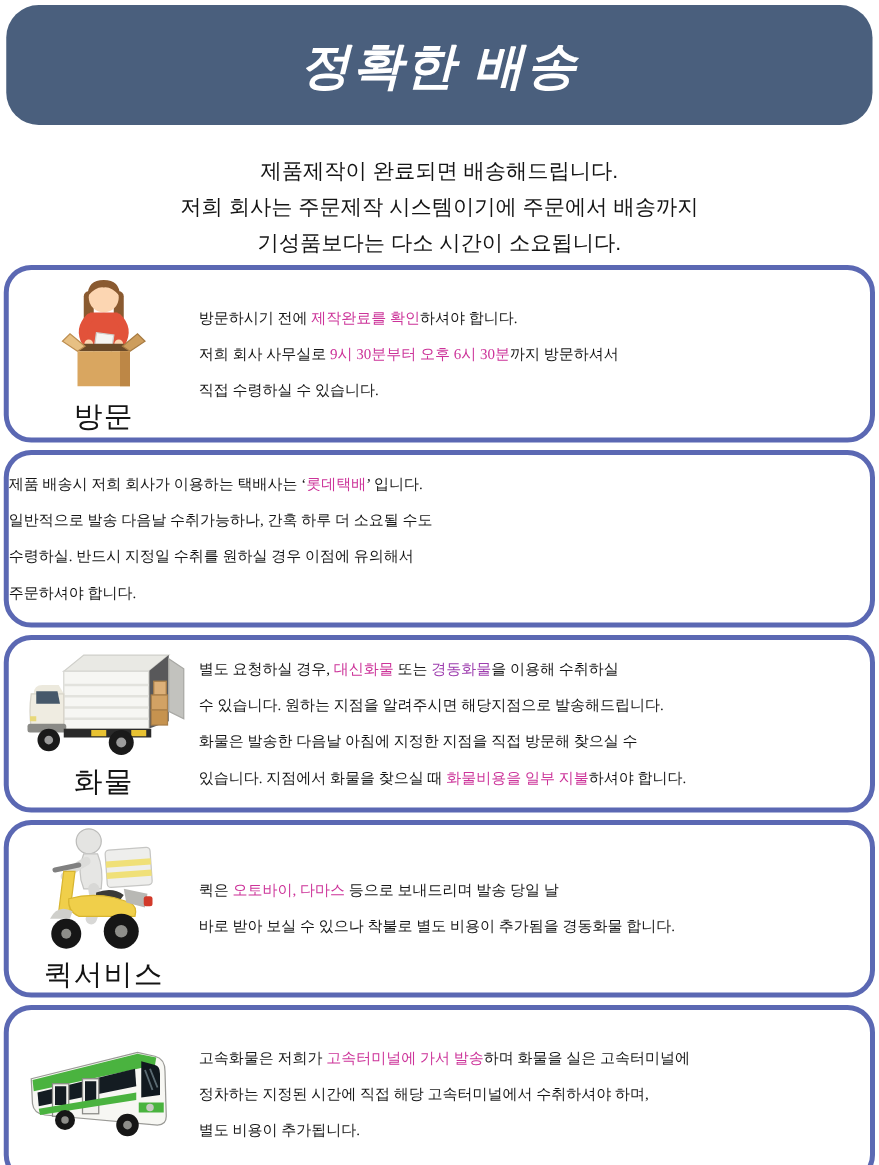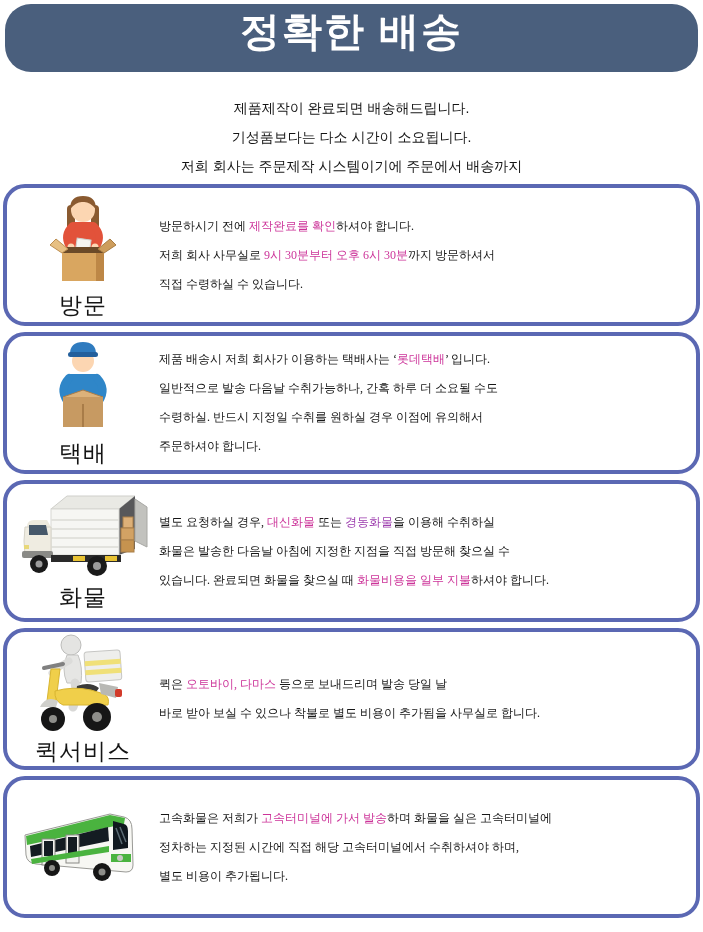--- a/index.html
+++ b/index.html
@@ -4,26 +4,26 @@
 <style>
   html,body{margin:0;padding:0;background:#fff;}
   body{
     width:703px;height:932px;
     font-family:"Liberation Sans","DejaVu Sans",sans-serif;
     color:#111;overflow:hidden;position:relative;
   }
   .canvas{width:703px;height:932px;position:relative;}
   
   .banner{
-    margin:4px 5px 0 5px;height:68px;border-radius:26px;
-    display:flex;justify-content:center;
+    margin:4px 5px 0 5px;height:96px;border-radius:26px;
+    display:flex;align-items:center;justify-content:center;font-style:italic;
   }
   .banner h1{margin:0;font-size:40px;font-weight:bold;letter-spacing:2px;}
   
-  .intro{margin-top:22px;text-align:center;font-size:14px;line-height:29px;color:#141414;}
+  .intro{margin-top:22px;text-align:center;font-size:17px;line-height:29px;color:#141414;}
   .intro p{margin:0;}
   
   #sections{margin:3px 3px 0 3px;display:flex;flex-direction:column;gap:6px;}
   .box{
     box-sizing:border-box;height:142px;background:#fff;
     border:4px solid var(--accent-border,#5b68b3);border-radius:22px;
     display:flex;align-items:center;
   }
   .icon-col{
     width:152px;flex:0 0 152px;display:flex;flex-direction:column;
@@ -41,22 +41,22 @@
 <body>
 
 <div class="canvas">
 
   <header class="banner" style="background: rgb(74, 95, 125);">
     <h1 style="color: rgb(255, 255, 255);">정확한 배송</h1>
   </header>
 
   <div class="intro">
     <p>제품제작이 완료되면 배송해드립니다.</p>
+    <p>저희 회사는 주문제작 시스템이기에 주문에서 배송까지</p>
     <p>기성품보다는 다소 시간이 소요됩니다.</p>
-    <p>저희 회사는 주문제작 시스템이기에 주문에서 배송까지</p>
   </div>
 
   <main id="sections">
   <section class="box">
     <div class="icon-col">
       <div class="icon">
   <svg width="84" height="100" viewBox="0 0 84 100">
     <rect x="26" y="16" width="8" height="28" rx="4" fill="#8a5a30"></rect>
     <rect x="50" y="16" width="8" height="28" rx="4" fill="#8a5a30"></rect>
     <circle cx="42" cy="21" r="12" fill="#fcd6b2"></circle>
@@ -77,38 +77,20 @@
       <div class="label">방문</div>
     </div>
     <div class="text-col">
           <p class="line"><span>방문하시기 전에 </span><span style="color: rgb(204, 51, 153);">제작완료를 확인</span><span>하셔야 합니다.</span></p>
           <p class="line"><span>저희 회사 사무실로 </span><span style="color: rgb(204, 51, 153);">9시 30분부터 오후 6시 30분</span><span>까지 방문하셔서</span></p>
           <p class="line"><span>직접 수령하실 수 있습니다.</span></p>
         </div>
   </section>
 
   <section class="box">
-    <div class="icon-col">
-      <div class="icon">
-  <svg width="78" height="100" viewBox="0 0 78 100">
-    <circle cx="39" cy="24" r="11" fill="#fcd6b2"></circle>
-    <path d="M26 17 Q26 5 39 5 Q52 5 52 17 Z" fill="#2f7bbf"></path>
-    <rect x="24" y="15" width="30" height="5" rx="2.5" fill="#235f9c"></rect>
-    <path d="M25 37 L53 37 L59 80 L19 80 Z" fill="#2f86c8"></path>
-    <path d="M25 41 Q15 52 23 64" stroke="#2f86c8" stroke-width="8" fill="none" stroke-linecap="round"></path>
-    <path d="M53 41 Q63 52 55 64" stroke="#2f86c8" stroke-width="8" fill="none" stroke-linecap="round"></path>
-    <circle cx="25" cy="66" r="4" fill="#fcd6b2"></circle>
-    <circle cx="53" cy="66" r="4" fill="#fcd6b2"></circle>
-    <path d="M19 60 L39 53 L59 60 L39 67 Z" fill="#dcb27a" stroke="#a87c48" stroke-width="1"></path>
-    <rect x="19" y="60" width="40" height="30" fill="#c79a62"></rect>
-    <path d="M39 67 L39 90" stroke="#a87c48" stroke-width="2"></path>
-  </svg>
-</div>
-      <div class="label">택배</div>
-    </div>
     <div class="text-col">
           <p class="line"><span>제품 배송시 저희 회사가 이용하는 택배사는 ‘</span><span style="color: rgb(204, 51, 153);">롯데택배</span><span>’ 입니다.</span></p>
           <p class="line"><span>일반적으로 발송 다음날 수취가능하나, 간혹 하루 더 소요될 수도</span></p>
           <p class="line"><span>수령하실. 반드시 지정일 수취를 원하실 경우 이점에 유의해서</span></p>
           <p class="line"><span>주문하셔야 합니다.</span></p>
         </div>
   </section>
 
   <section class="box">
     <div class="icon-col">
@@ -133,22 +115,23 @@
     <circle cx="22" cy="75" r="9" fill="#1a1a1a"></circle>
               <circle cx="22" cy="75" r="3.5" fill="#9c9c9c"></circle>
     <circle cx="80" cy="77" r="10" fill="#1a1a1a"></circle>
               <circle cx="80" cy="77" r="4" fill="#9c9c9c"></circle>
   </svg>
 </div>
       <div class="label">화물</div>
     </div>
     <div class="text-col">
           <p class="line"><span>별도 요청하실 경우, </span><span style="color: rgb(204, 51, 153);">대신화물</span><span> 또는 </span><span style="color: rgb(157, 61, 174);">경동화물</span><span>을 이용해 수취하실</span></p>
+          <p class="line"><span>수 있습니다. 원하는 지점을 알려주시면 해당지점으로 발송해드립니다.</span></p>
           <p class="line"><span>화물은 발송한 다음날 아침에 지정한 지점을 직접 방문해 찾으실 수</span></p>
-          <p class="line"><span>있습니다. 완료되면 화물을 찾으실 때 </span><span style="color: rgb(204, 51, 153);">화물비용을 일부 지불</span><span>하셔야 합니다.</span></p>
+          <p class="line"><span>있습니다. 지점에서 화물을 찾으실 때 </span><span style="color: rgb(204, 51, 153);">화물비용을 일부 지불</span><span>하셔야 합니다.</span></p>
         </div>
   </section>
 
   <section class="box">
     <div class="icon-col">
       <div class="icon">
   <svg width="100" height="104" viewBox="0 0 100 104">
     <g transform="rotate(-4 69 36)">
       <rect x="52" y="20" width="36" height="30" rx="3" fill="#eeeeec" stroke="#c6c6c4" stroke-width="1"></rect>
       <rect x="52" y="29" width="36" height="5" fill="#f0e078"></rect>
@@ -168,21 +151,21 @@
     <circle cx="20" cy="88" r="12" fill="#161616"></circle>
               <circle cx="20" cy="88" r="4" fill="#8e8e8a"></circle>
     <circle cx="64" cy="86" r="14" fill="#161616"></circle>
               <circle cx="64" cy="86" r="5" fill="#8e8e8a"></circle>
   </svg>
 </div>
       <div class="label">퀵서비스</div>
     </div>
     <div class="text-col">
           <p class="line"><span>퀵은 </span><span style="color: rgb(204, 51, 153);">오토바이, 다마스</span><span> 등으로 보내드리며 발송 당일 날</span></p>
-          <p class="line"><span>바로 받아 보실 수 있으나 착불로 별도 비용이 추가됨을 사무실로 합니다.</span></p>
+          <p class="line"><span>바로 받아 보실 수 있으나 착불로 별도 비용이 추가됨을 경동화물 합니다.</span></p>
         </div>
   </section>
 
   <section class="box">
     <div class="icon-col">
       <div class="icon">
   <svg width="130" height="92" viewBox="0 0 130 92">
     <path d="M7 34 L92 13 L106 16 Q114 18 114 28 L115 64 Q115 71 108 71 L18 63 Q9 62 8 54 Z" fill="#f7f7f3" stroke="#9a9a96" stroke-width="1"></path>
     <path d="M8 35 L92 14 L107 17 L106 23 L9 44 Z" fill="#4ab33f"></path>
     <path d="M12 45 L90 26 L91 40 L13 56 Z" fill="#141c22"></path>

